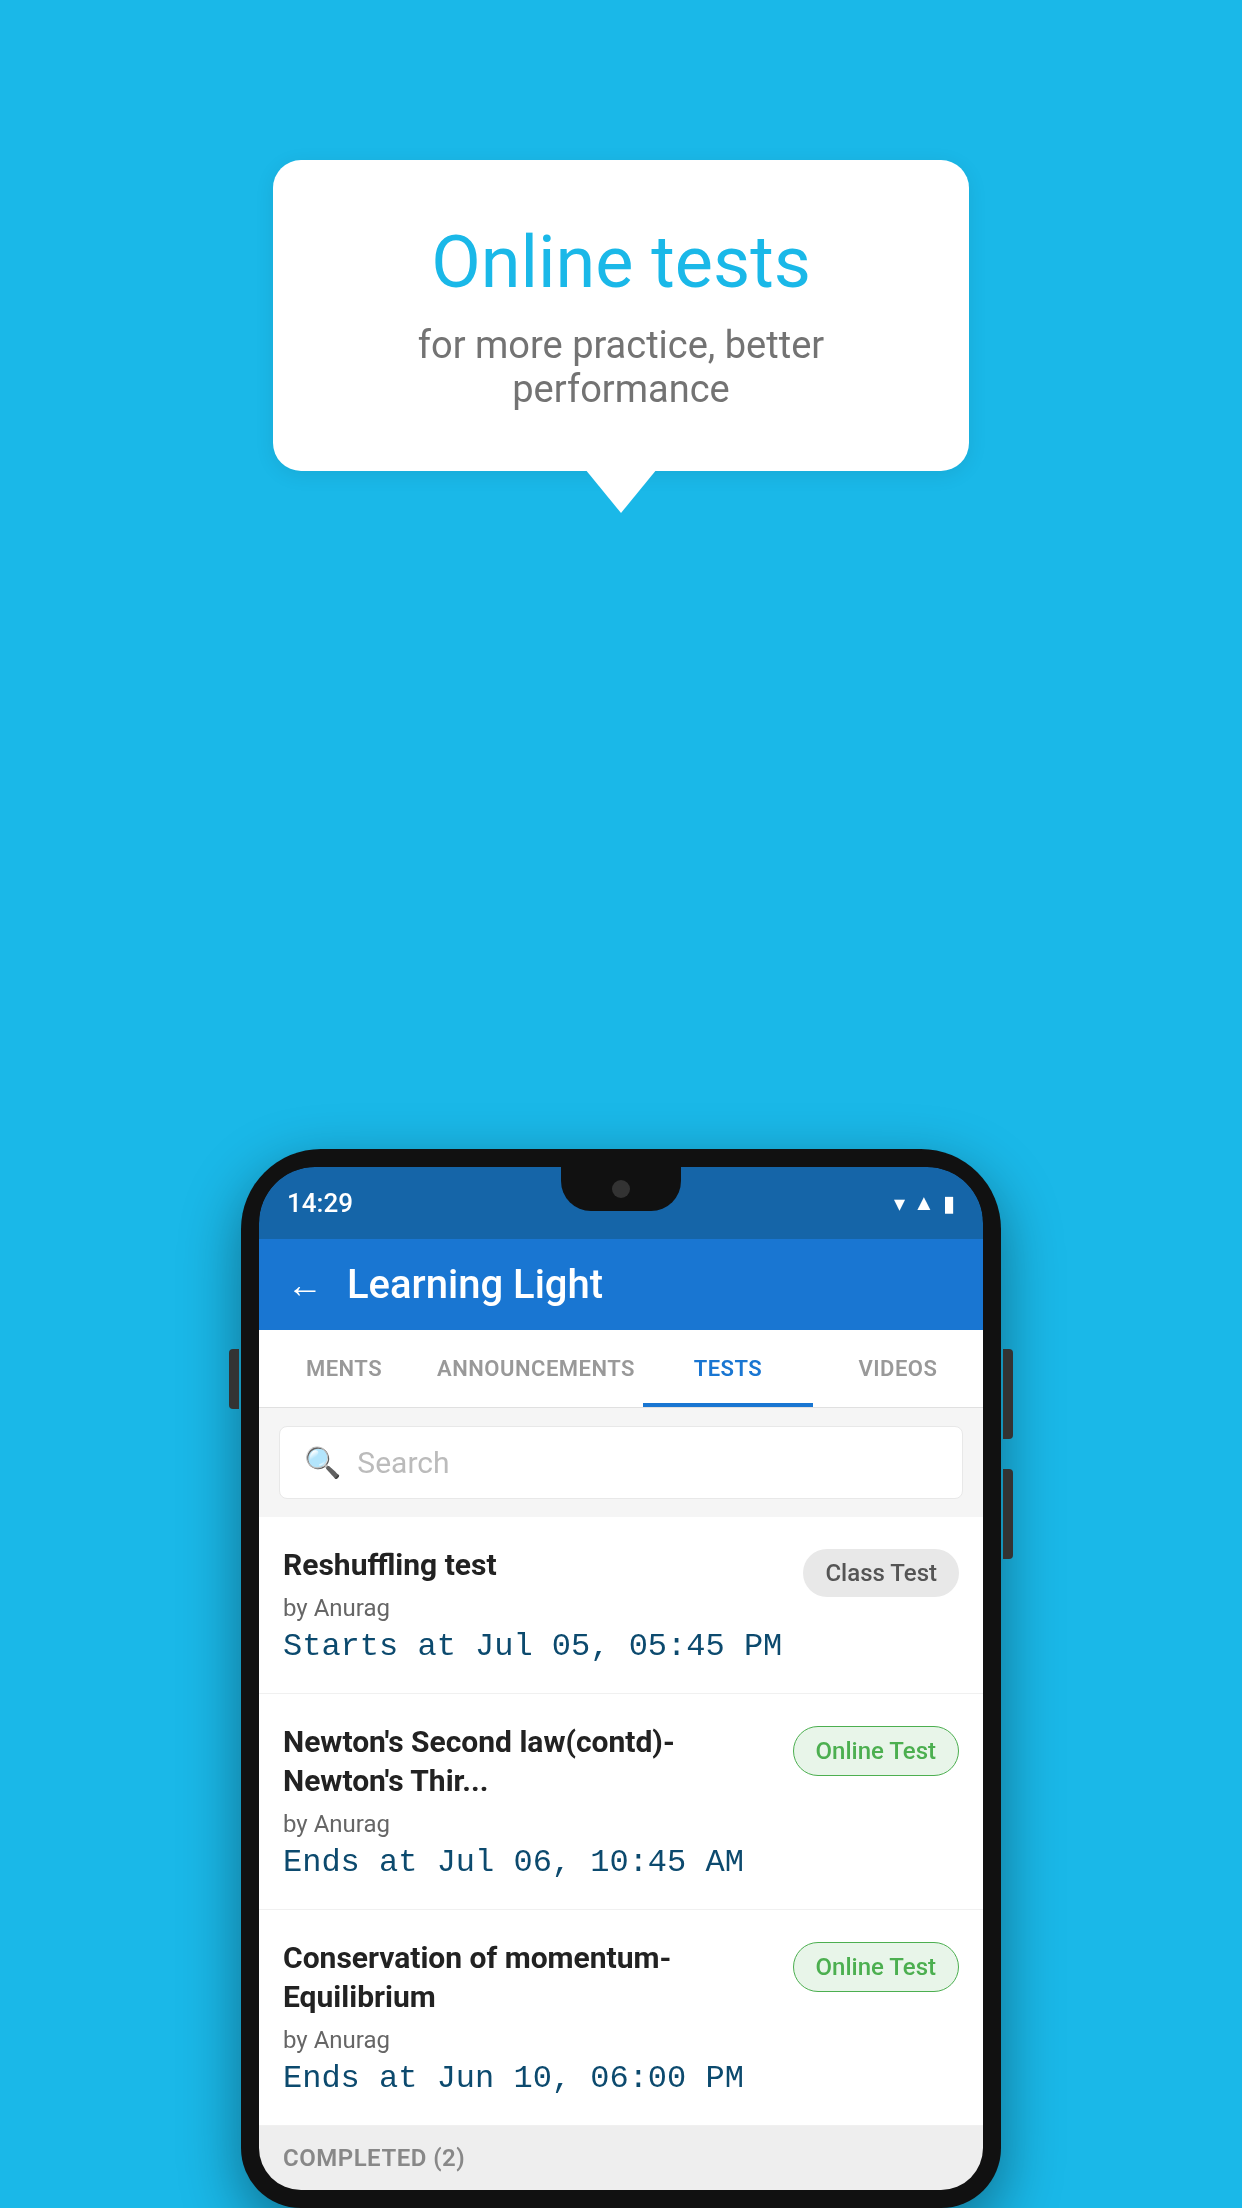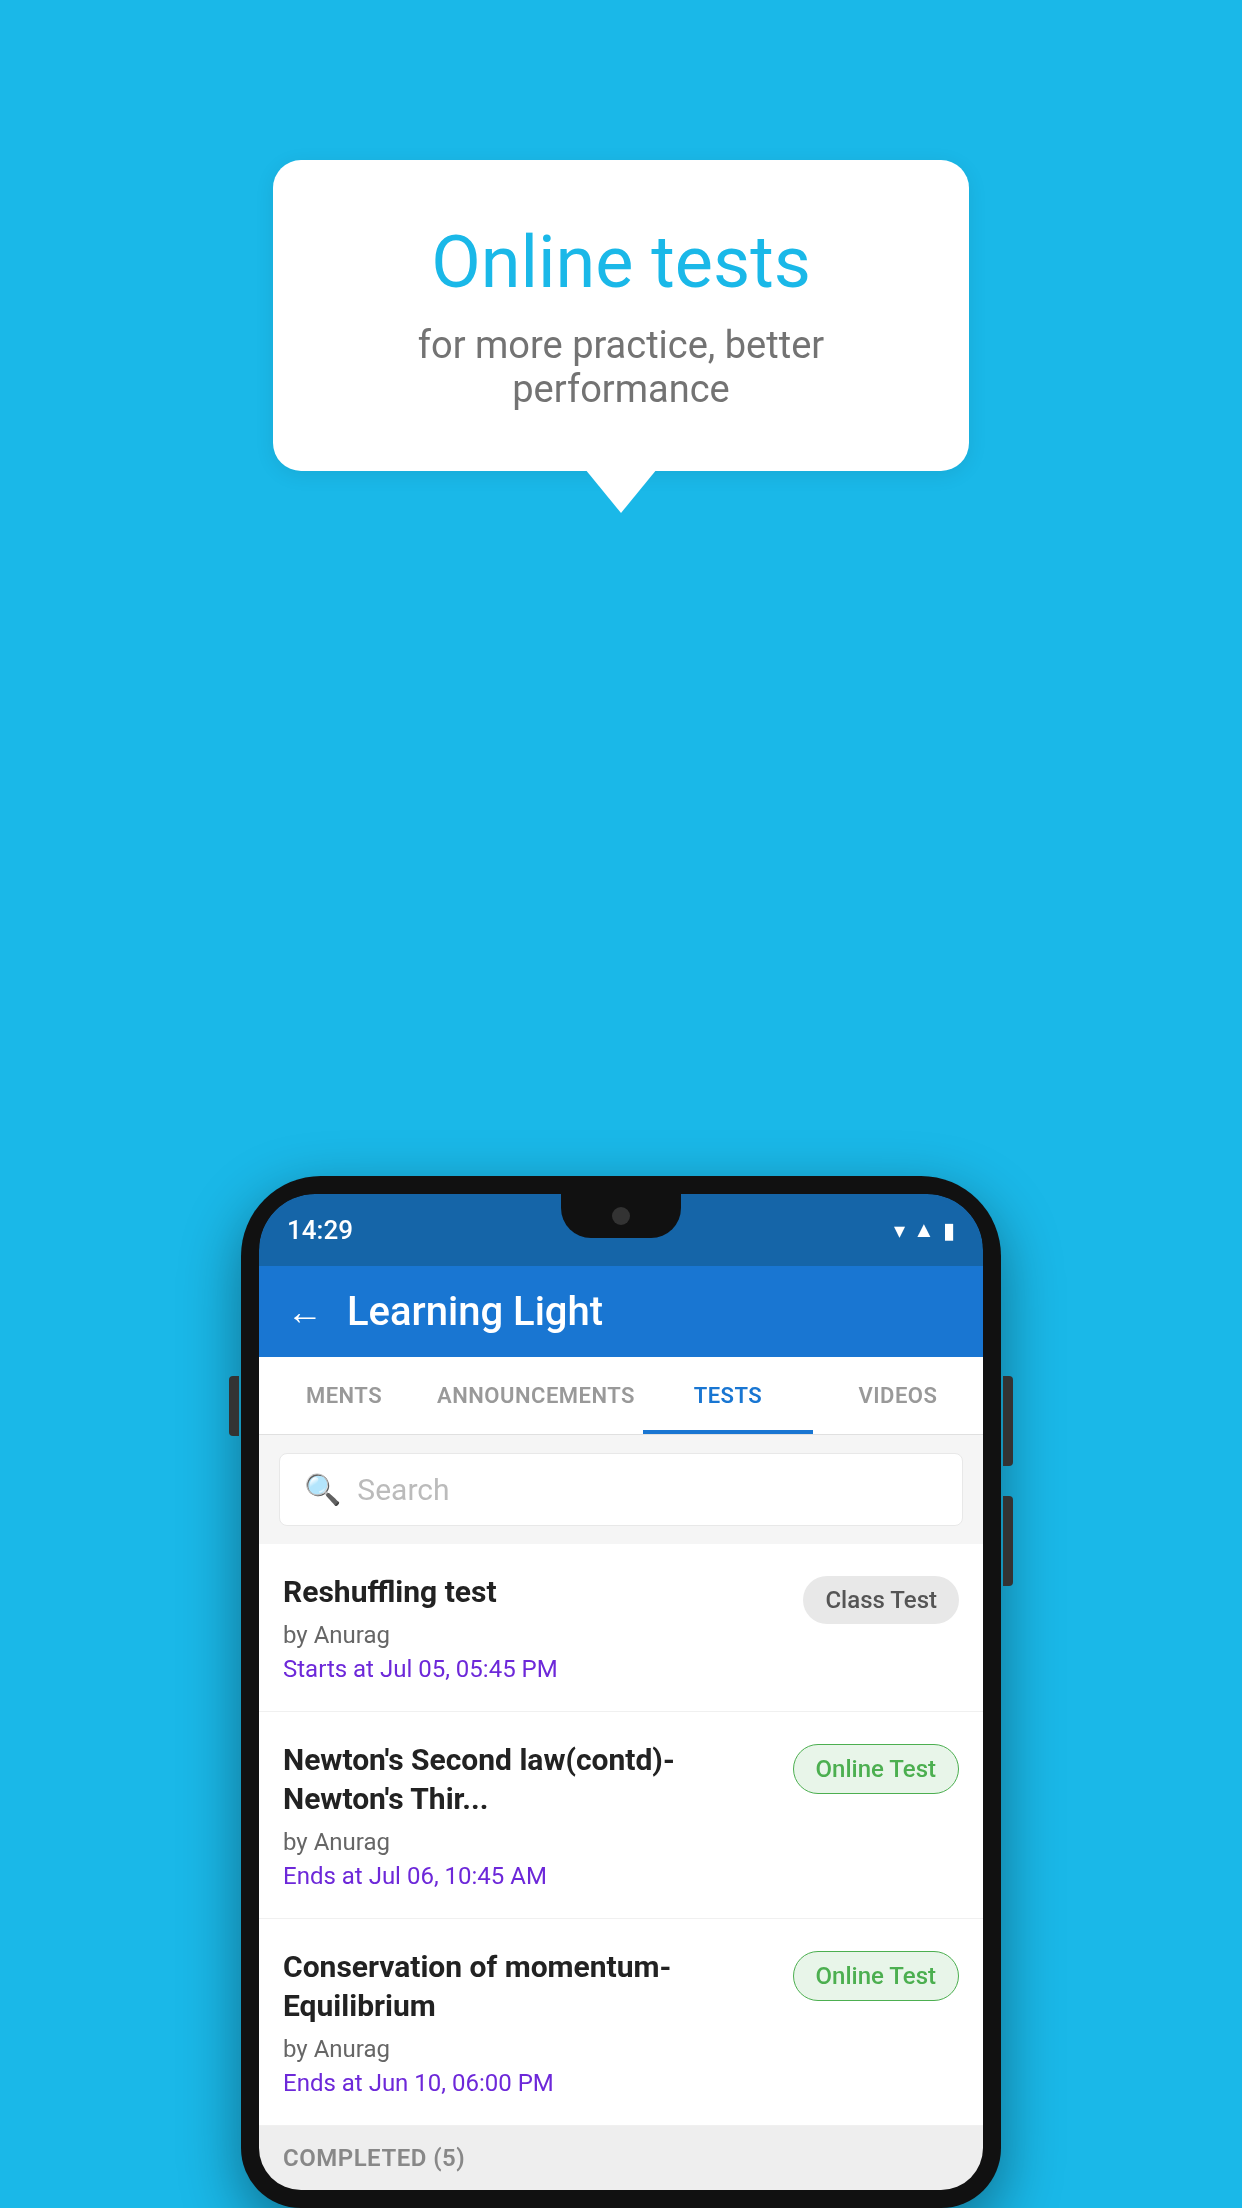--- a/index.html
+++ b/index.html
@@ -243,22 +243,23 @@
       line-height: 1.3;
     }
 
     .test-author {
       font-size: 24px;
       color: #666;
       margin-bottom: 6px;
     }
 
     .test-time {
-      font-size: 24px;
-      color: #6d28d9;
+      font-size: 32px;
+      color: #0c4a6e;
+      font-family: Liberation Mono, monospace;
     }
 
     .test-badge {
       flex-shrink: 0;
       padding: 10px 22px;
       border-radius: 30px;
       font-size: 24px;
       font-weight: 500;
       margin-top: 4px;
     }
@@ -412,18 +413,18 @@
             <div class="test-time">
               <span>Ends at</span>&nbsp;<span>Jun 10, 06:00 PM</span>
             </div>
           </div>
           <div class="test-badge badge-online">Online Test</div>
         </div>
 
       </div>
 
       <div class="completed-header">
-        <span class="completed-title">COMPLETED (5)</span>
+        <span class="completed-title">COMPLETED (2)</span>
       </div>
 
     </div>
   </div>
 </div>
 
 </body></html>

